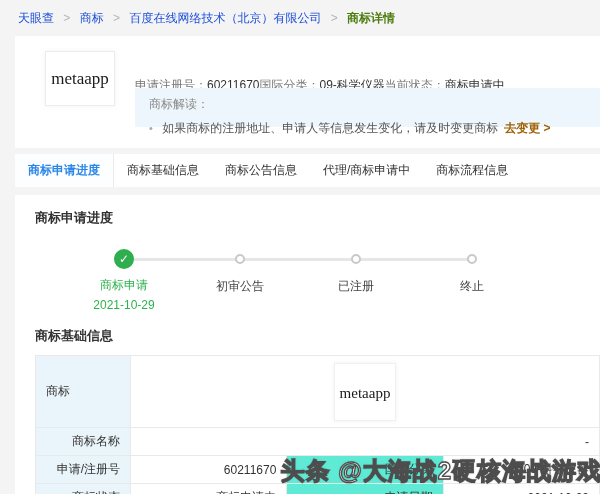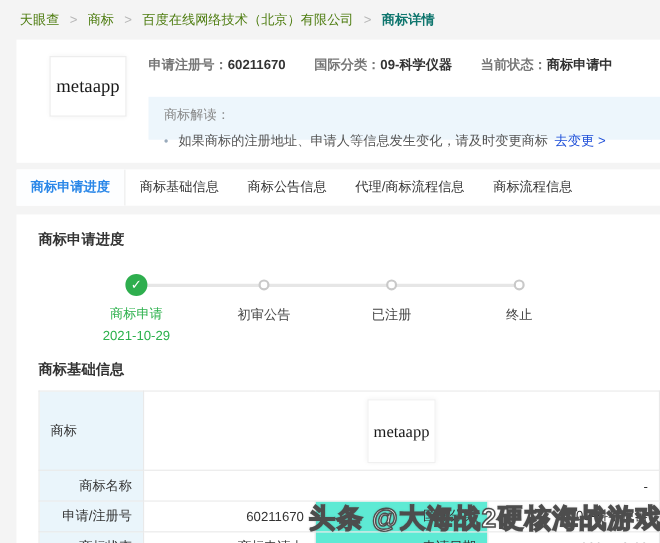--- a/index.html
+++ b/index.html
@@ -5,45 +5,45 @@
   * { margin:0; padding:0; box-sizing:border-box; }
   html,body { width:600px; height:494px; overflow:hidden; }
   body {
     font-family: "Liberation Sans", "DejaVu Sans", sans-serif;
     background:#f4f4f4; color:#333; position:relative;
   }
   .screen { width:600px; height:494px; position:relative; overflow:hidden; }
 
   
   .breadcrumb { padding:10px 0 9px 18px; font-size:12px; color:#8a8a8a; white-space:nowrap; }
-  .bc-link { color:#4d7c0f; cursor:pointer; }
+  .bc-link { color:#1d4ed8; cursor:pointer; }
   .bc-sep { margin:0 6px; color:#b5b5b5; }
-  .bc-current { color:#0f766e; font-weight:bold; }
+  .bc-current { color:#4d7c0f; font-weight:bold; }
 
   .card { background:#fff; margin-left:15px; }
 
   
   .header-card { height:112px; position:relative; }
   .logo-box {
     position:absolute; left:30px; top:15px; width:70px; height:55px;
     background:#fff; border:1px solid #ececec; box-shadow:0 0 5px rgba(0,0,0,.05);
     display:flex; align-items:center; justify-content:center;
     font-family:"Liberation Serif","DejaVu Serif",serif; font-size:17px; color:#1a1a1a;
   }
-  .hfields { position:absolute; left:120px; top:15px; display:flex; gap:26px; font-size:12px; white-space:nowrap;font-weight:bold; }
+  .hfields { position:absolute; left:120px; top:41px; display:flex; font-size:12px; white-space:nowrap; }
   .hlabel { color:#777; }
   .hvalue { color:#333; }
   .interp {
     position:absolute; left:120px; right:0; top:52px; height:39px;
     background:#edf6fc; padding:8px 14px; font-size:12px;
   }
   .interp-title { color:#888; margin-bottom:7px; }
   .interp-line { color:#555; }
   .interp-line::before { content:"•"; color:#9ab; margin-right:6px; font-size:11px; }
-  .interp-link { color:#1d4ed8; text-decoration:none; margin-left:6px; cursor:pointer; }
+  .interp-link { color:#a16207; text-decoration:none; margin-left:6px; cursor:pointer;font-weight:bold; }
 
   
   .tabbar { margin-top:6px; height:33px; display:flex; align-items:stretch; overflow:hidden; white-space:nowrap; }
   .tab { line-height:33px; padding:0 13px; font-size:12px; color:#333; cursor:pointer; flex:0 0 auto; }
   .tab.active { color:#2a87e8; font-weight:bold; border-right:1px solid #ebebeb; background:#fdfeff; }
 
   
   .content { margin-top:8px; padding:14px 0 0 20px; min-height:302px; }
   .section-title { font-size:13px; font-weight:bold; color:#333; }
 
@@ -121,21 +121,21 @@
       <div class="interp-line">
         <span>如果商标的注册地址、申请人等信息发生变化，请及时变更商标</span><a class="interp-link">去变更 &gt;</a>
       </div>
     </div>
   </div>
 
   <div class="card tabbar">
     <div class="tab active">商标申请进度</div>
     <div class="tab">商标基础信息</div>
     <div class="tab">商标公告信息</div>
-    <div class="tab">代理/商标流程信息</div>
+    <div class="tab">代理/商标申请中</div>
     <div class="tab">商标流程信息</div>
 
   </div>
 
   <div class="card content">
     <div class="section-title">商标申请进度</div>
 
     <div class="stepper">
       <div class="step-line"></div>
       <div class="step s1 done">

